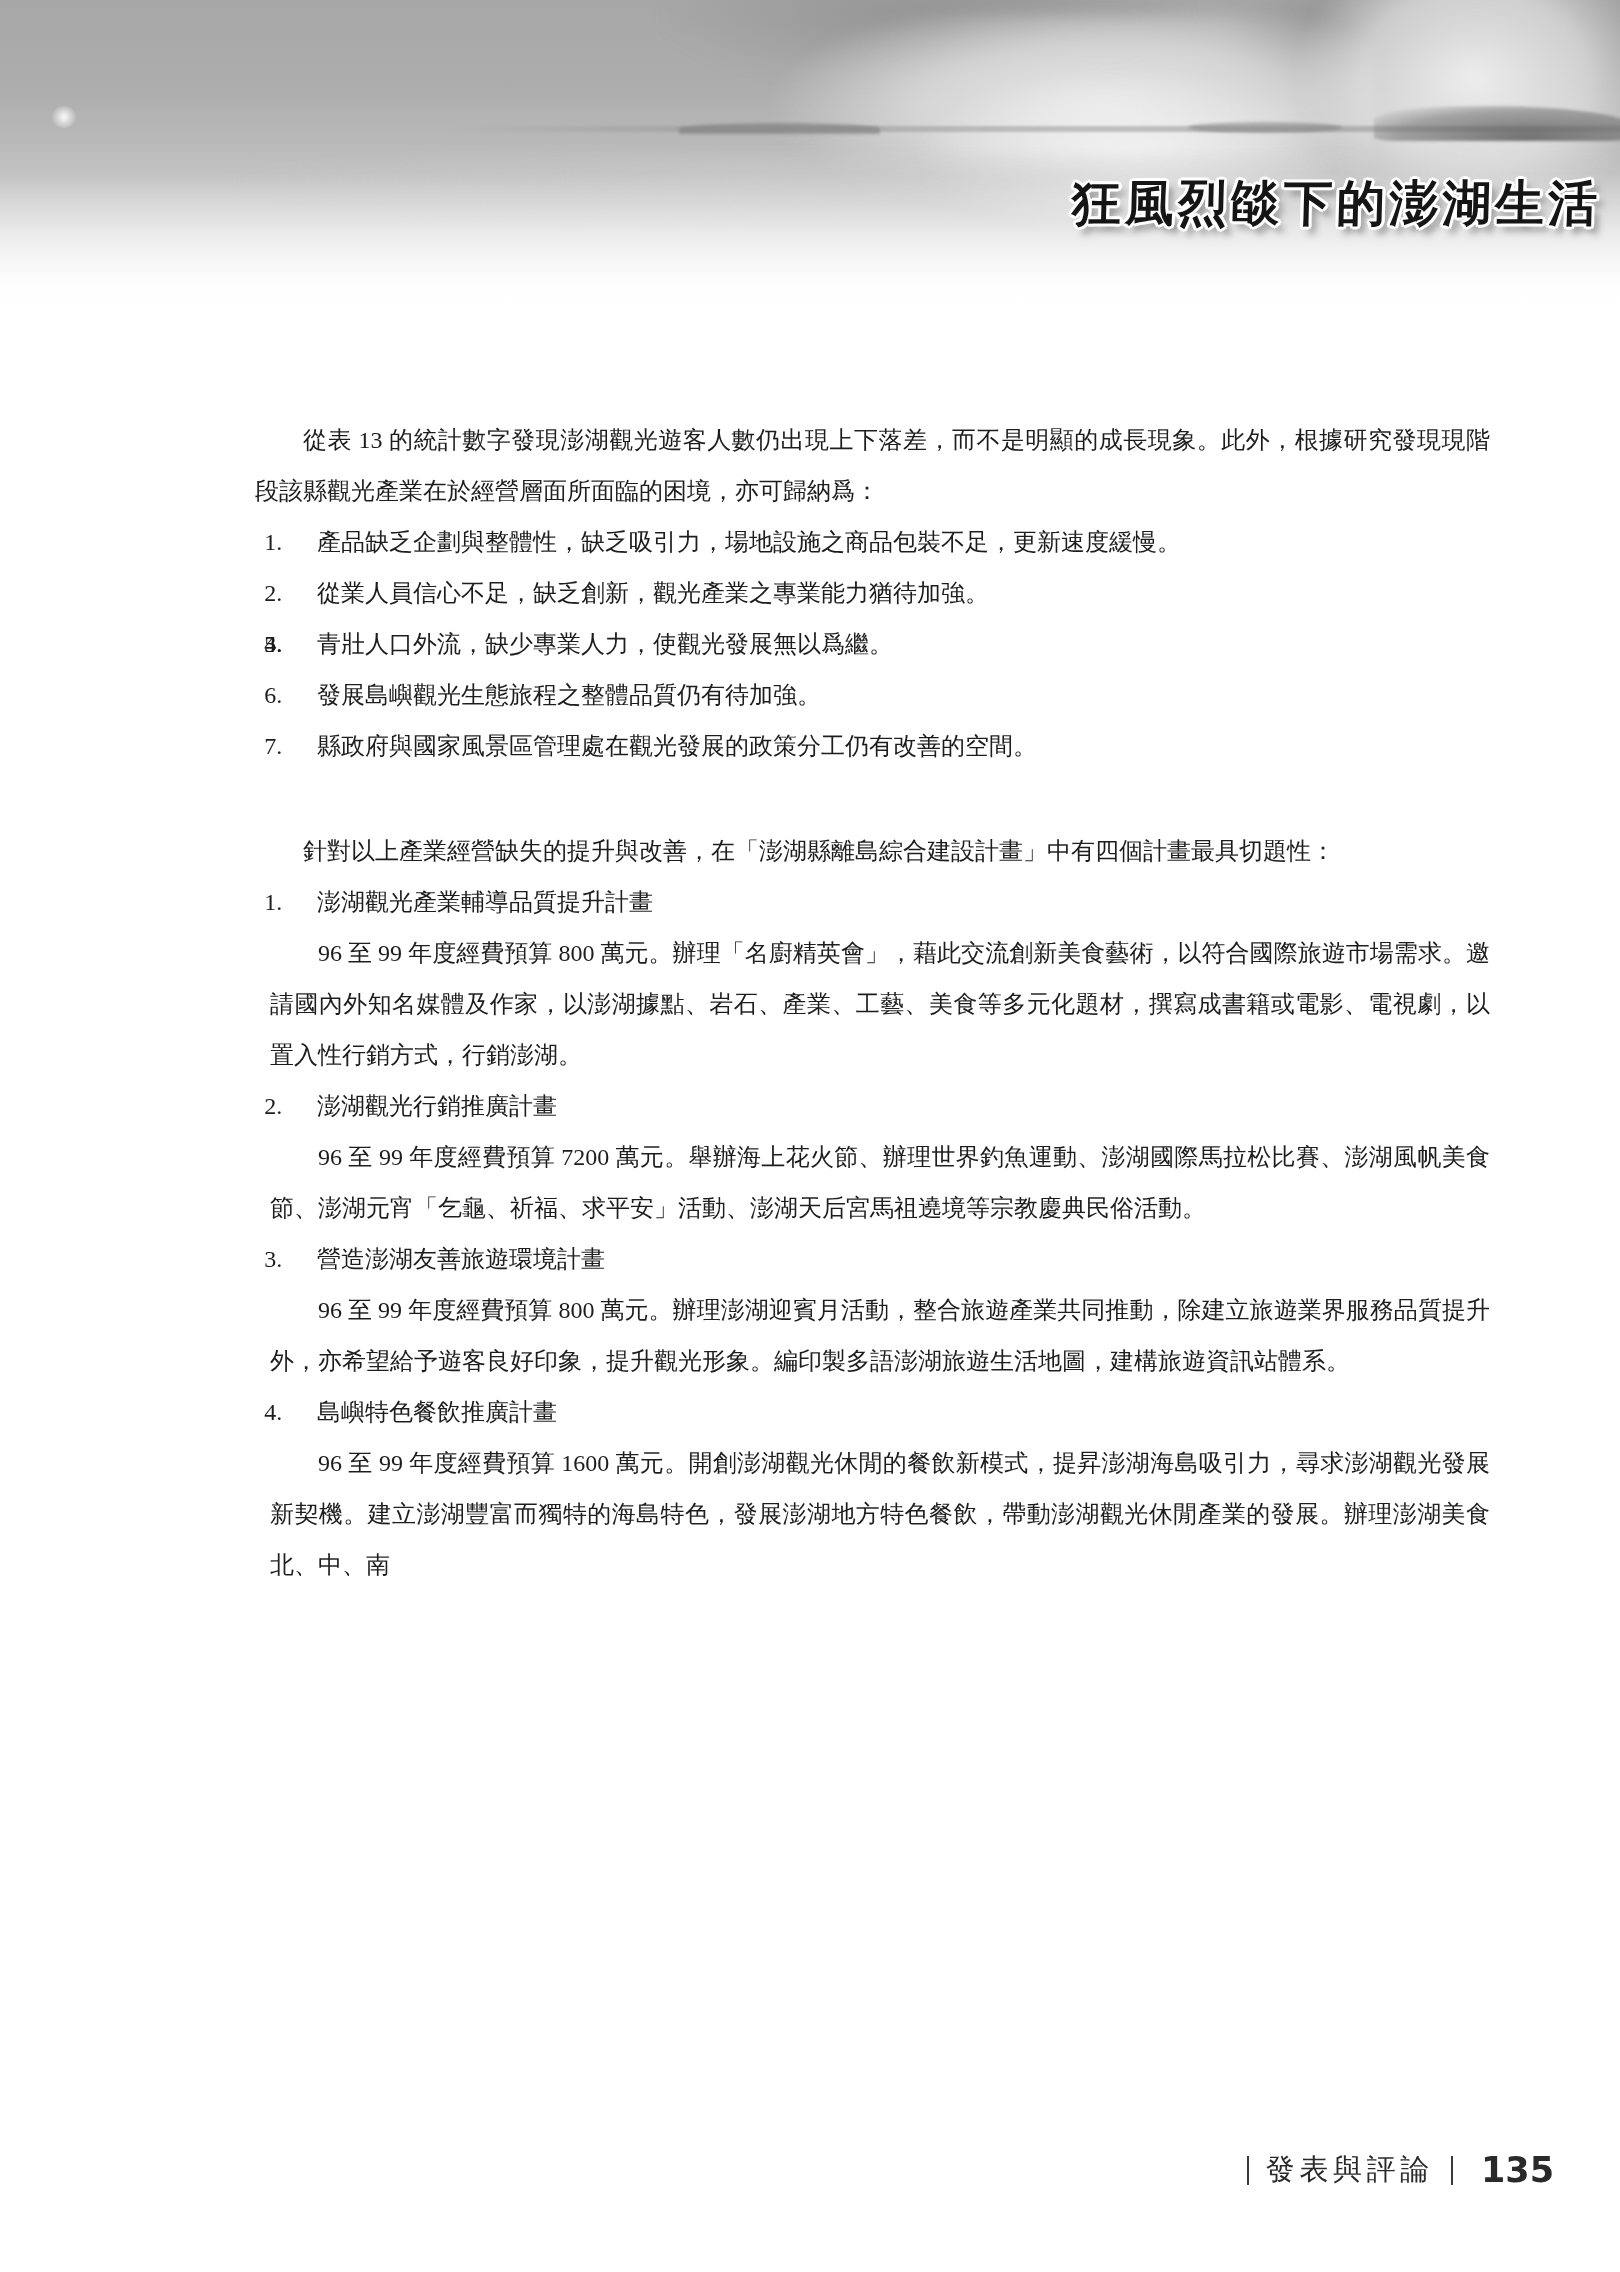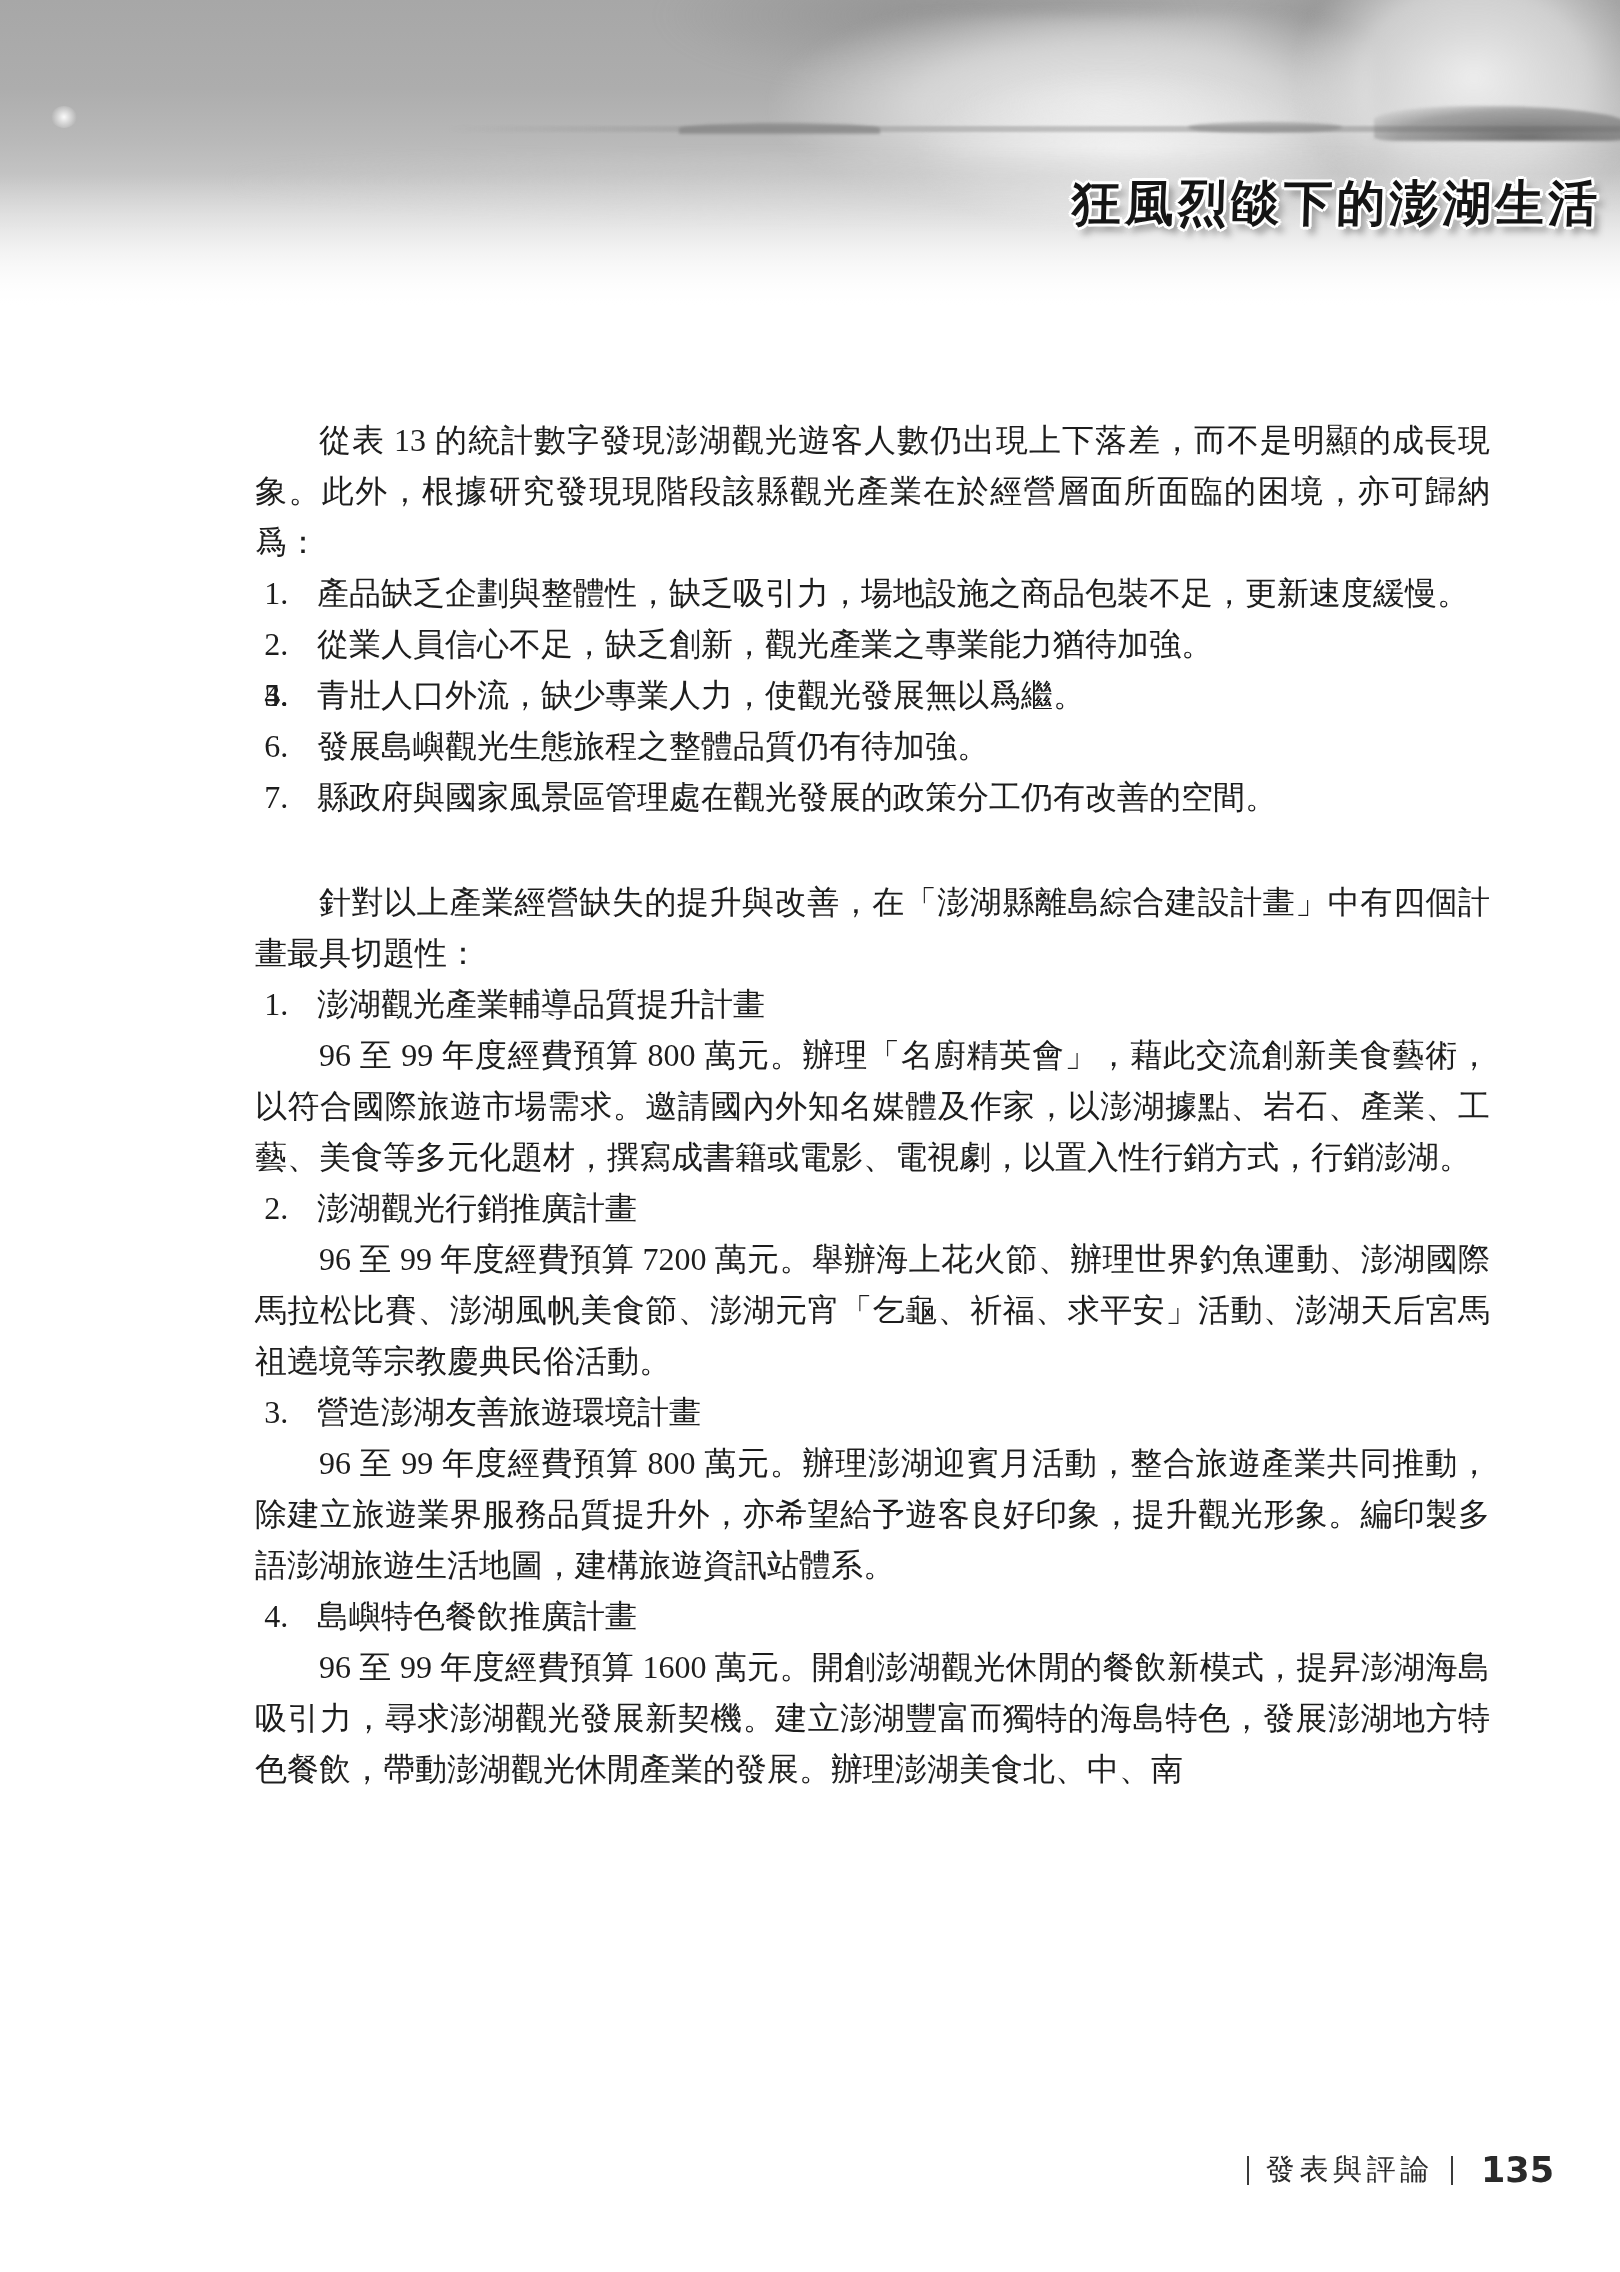--- a/index.html
+++ b/index.html
@@ -100,31 +100,31 @@
       -2.3px -2.3px 0 #ffffff, 2.3px -2.3px 0 #ffffff,
       -2.3px 2.3px 0 #ffffff, 2.3px 2.3px 0 #ffffff,
       6.2px 7px 7.7px rgba(60,60,60,.55);
     transform:skewX(-1.5deg);
   }
 
   
   .content {
     position:absolute; top:415px; left:255px;
     width:1235px;
-    font-size:32px;
+    font-size:24px;
     line-height:51px;
     text-align:justify;
     color:#1d1d1d;
   }
   .para { text-indent:2em; }
   .list-item { position:relative; padding-left:62px; }
   .list-num  { position:absolute; left:9.3px; top:0; text-indent:0;
                font-family:"Liberation Serif","DejaVu Serif",serif; }
   .para-gap  { margin-top:54px; }
-  .plan-desc { text-indent:2em; }
+  .plan-desc { text-indent:2em;margin-left:15px; }
 
   
   .footer {
     position:absolute; right:67px; bottom:83px;
     display:flex; align-items:center;
     color:#2a2a2a;
   }
   .footer-bar {
     width:2.3px; height:29px; background:#3a3a3a;
     display:inline-block; margin:0 17px;

